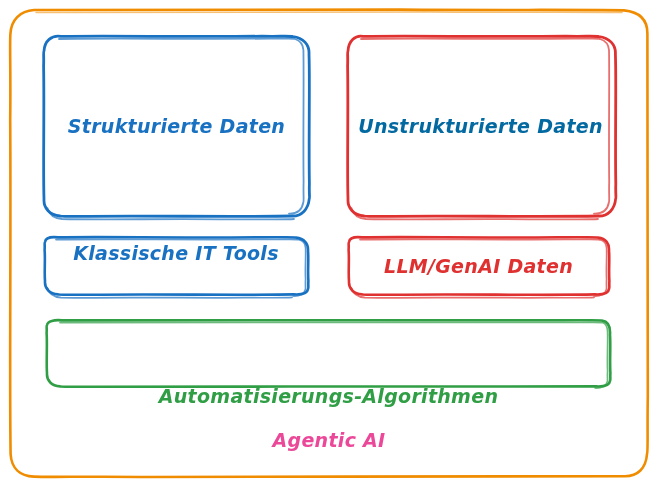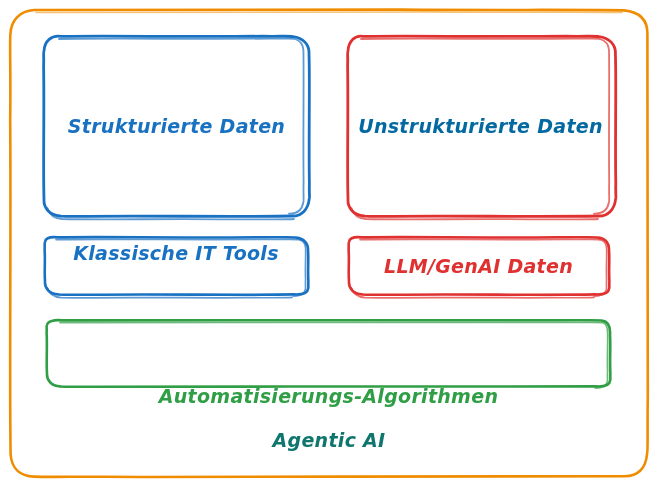--- a/index.html
+++ b/index.html
@@ -221,21 +221,21 @@
   <div class="node-label" id="label-structured" style="color:#1971c2">Strukturierte Daten</div>
 
   <div class="node-label" id="label-unstructured" style="color:#0369a1">Unstrukturierte Daten</div>
 
   <div class="node-label" id="label-classic" style="color:#1971c2">Klassische IT Tools</div>
 
   <div class="node-label" id="label-llm" style="color:#e03131">LLM/GenAI Daten</div>
 
   <div class="node-label" id="label-automation" style="color:#2f9e44">Automatisierungs-Algorithmen</div>
 
-  <div class="node-label" id="label-agentic" style="color:#0f766e">Agentic AI</div>
+  <div class="node-label" id="label-agentic" style="color:#ec4899">Agentic AI</div>
 
   <div class="hit" id="hit-outer"></div>
   <div class="hit" id="hit-structured"></div>
   <div class="hit" id="hit-unstructured"></div>
   <div class="hit" id="hit-classic"></div>
   <div class="hit" id="hit-llm"></div>
   <div class="hit" id="hit-automation"></div>
 
 </div>
 

